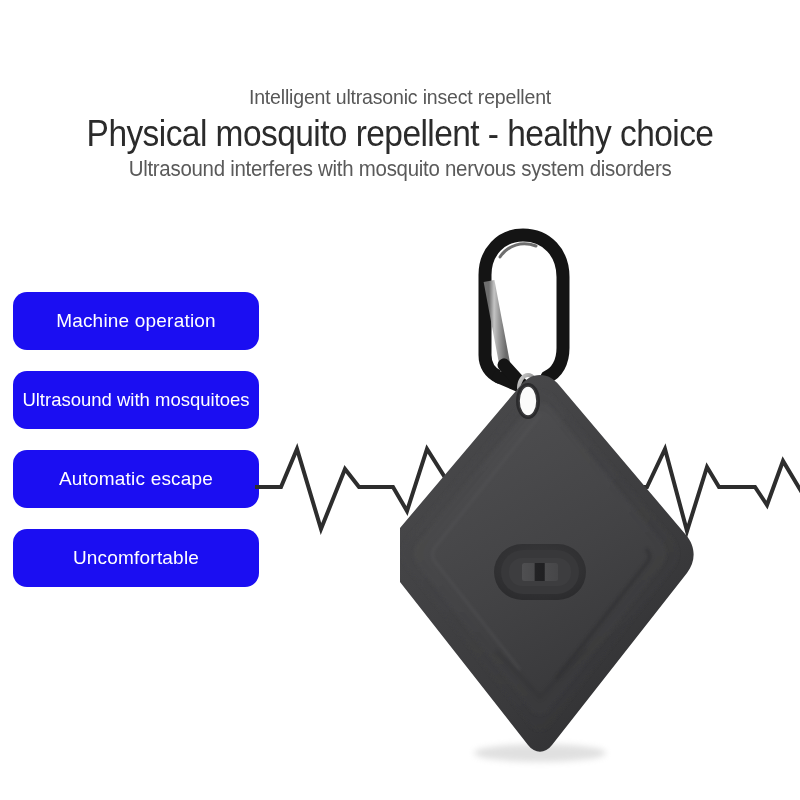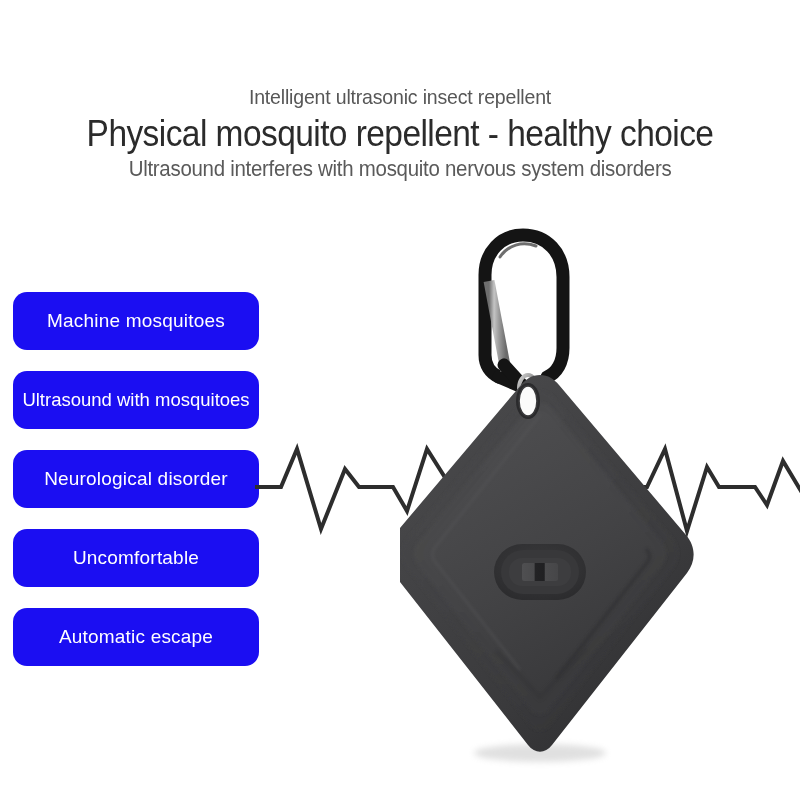--- a/index.html
+++ b/index.html
@@ -115,37 +115,34 @@
 
 <div class="header">
   <div class="eyebrow">Intelligent ultrasonic insect repellent</div>
   <div class="headline">Physical mosquito repellent - healthy choice</div>
   <div class="subline">Ultrasound interferes with mosquito nervous system disorders</div>
 </div>
 
 <div class="features">
 
   <div class="feature-pill">
-    <span class="label">Machine mosquitoes</span>
+    <span class="label">Machine operation</span>
   </div>
 
   <div class="feature-pill wide">
     <span class="label">Ultrasound with mosquitoes</span>
   </div>
 
+
   <div class="feature-pill">
-    <span class="label">Neurological disorder</span>
+    <span class="label">Automatic escape</span>
   </div>
 
   <div class="feature-pill">
     <span class="label">Uncomfortable</span>
-  </div>
-
-  <div class="feature-pill">
-    <span class="label">Automatic escape</span>
   </div>
 
 </div>
 
 <div class="wave">
   <svg width="560" height="130" viewBox="0 0 560 130" fill="none">
     <path d="M0,72 L26,72 L42,34 L66,114 L90,54 L104,72 L138,72 L152,96 L172,34
              L196,72 L208,72 L220,50 L240,110 L256,72 L300,72" stroke="#2d2d2d" stroke-width="4" stroke-linejoin="miter" stroke-linecap="butt" fill="none"></path>
     <path d="M300,72 L392,72 L410,34 L432,116 L452,52 L464,72 L500,72 L512,90
              L528,46 L546,76 L560,76" stroke="#2d2d2d" stroke-width="4" stroke-linejoin="miter" stroke-linecap="butt" fill="none"></path>

